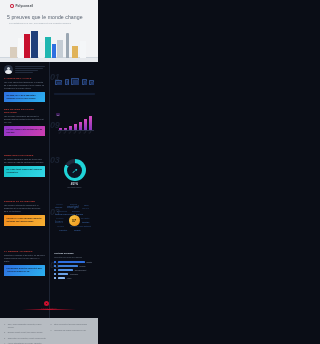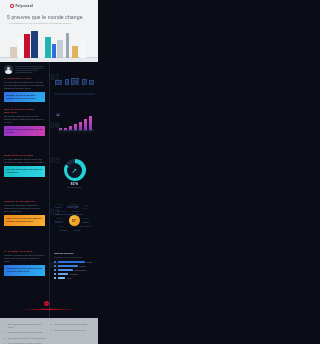--- a/index.html
+++ b/index.html
@@ -22,21 +22,21 @@
   .subtitle { position:absolute; left:9px; top:21.5px; width:82px; font-size:2.2px; color:#9aa3ad; text-align:left; letter-spacing:.02px; }
 
   .skyline { position:absolute; left:0; bottom:0; width:98px; height:34px; }
   .ground { position:absolute; left:0; bottom:4px; width:98px; height:1px; background:#cfd6de; }
   .ground2 { position:absolute; left:0; bottom:0; width:98px; height:4px; background:#e6e9ed; }
   .bld { position:absolute; bottom:4px; }
 
   
   .body { position:relative; width:98px; background:#0a0d16; padding-bottom:2px; }
   .spine { position:absolute; left:48.5px; top:0; width:.6px; height:100%; background:#1d2433; }
-  .section { position:relative; width:98px; padding:3px 0 2px 4px; min-height:40px; }
+  .section { position:relative; width:98px; padding:3px 0 2px 4px; min-height:40px;font-style:italic; }
   .col-left { position:absolute; left:4px; width:41px; }
   .col-right { position:absolute; left:54px; width:41px; }
   .secnum { position:absolute; left:50px; font-size:9px; font-weight:bold; color:#1b2333; letter-spacing:-.3px; }
 
   .eyebrow { font-size:2.3px; font-weight:bold; color:#d8443c; letter-spacing:.12px; text-transform:uppercase; margin-bottom:1.2px; line-height:1.25; }
   .para { font-size:2px; color:#6f7b8d; line-height:1.55; letter-spacing:.01px; }
   .quote { margin-top:2px; padding:2px 2.5px; font-size:2.1px; line-height:1.5; color:#0a0d16; border-radius:.5px; }
   .q-blue { background:linear-gradient(135deg,#2e6fe0,#2bb2f0); }
   .q-mag  { background:linear-gradient(135deg,#8e35c9,#cf3fb0); }
   .q-cyan { background:linear-gradient(135deg,#14bfc6,#33d7e8); }

